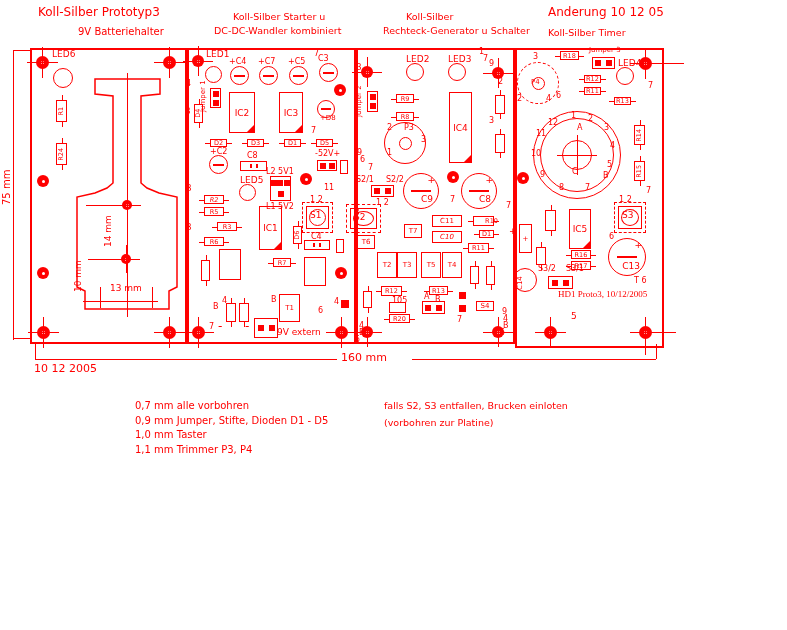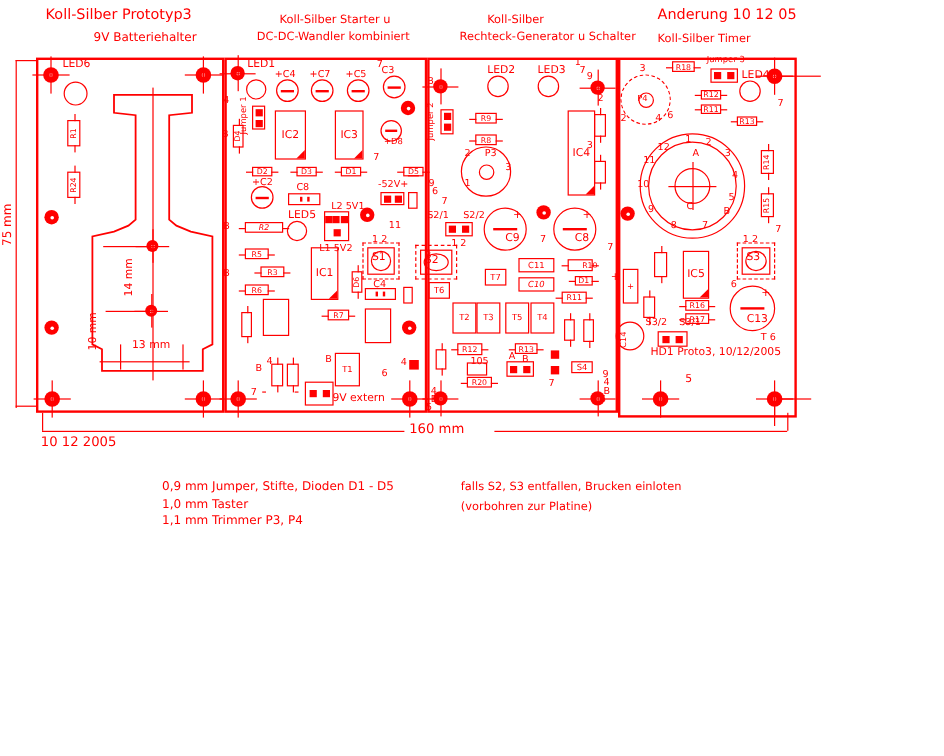--- a/index.html
+++ b/index.html
@@ -175,48 +175,48 @@
         <i class="dot"></i>
       </div>
       <div class="cmp cap" style="left: 317px; top: 100px; width: 18px; height: 18px;">
         <i class="bar"></i>
       </div>
       <div class="cmp txt" style="left: 320px; top: 101px; font-size: 7px; margin-top: 14px;">+D8</div>
       <div class="cmp txt" style="left: 311px; top: 127px; font-size: 8px;">7</div>
       <div class="cmp rh" style="left: 210px; top: 139px; width: 17px; height: 8px;">D2</div>
       <div class="cmp rh" style="left: 247px; top: 139px; width: 17px; height: 8px;">D3</div>
       <div class="cmp rh" style="left: 284px; top: 139px; width: 17px; height: 8px;">D1</div>
-      <div class="cmp rh" style="left: 336px; top: 139px; width: 17px; height: 8px; text-decoration: underline;">D5</div>
+      <div class="cmp rh" style="left: 316px; top: 139px; width: 17px; height: 8px; text-decoration: underline;">D5</div>
       <div class="cmp txt" style="left: 210px; top: 148px; font-size: 8px;">+C2</div>
       <div class="cmp cap" style="left: 209px; top: 155px; width: 19px; height: 19px;">
         <i class="bar"></i>
       </div>
       <div class="cmp txt" style="left: 247px; top: 152px; font-size: 8px;">C8</div>
       <div class="cmp crect" style="left: 240px; top: 161px; width: 27px; height: 10px;">
         <i class="cb"></i>
         <i class="cb"></i>
       </div>
       <div class="cmp txt" style="left: 315px; top: 150px; font-size: 8px;">-52V+</div>
       <div class="cmp j2h" style="left: 317px; top: 160px; width: 20px; height: 11px;">
         <i class="pin"></i>
         <i class="pin"></i>
       </div>
       <div class="cmp box" style="left: 340px; top: 160px; width: 8px; height: 14px;"></div>
-      <div class="cmp txt" style="left: 276px; top: 168px; font-size: 8px;">L2 5V1</div>
+      <div class="cmp txt" style="left: 266px; top: 168px; font-size: 8px;">L2 5V1</div>
       <div class="cmp j4" style="left: 270px; top: 176px; width: 21px; height: 25px;">
         <i class="pin"></i>
         <i class="pin"></i>
         <i class="pin"></i>
         <i class="pin"></i>
       </div>
       <div class="cmp txt" style="left: 266px; top: 203px; font-size: 8px;">L1 5V2</div>
       <div class="cmp txt" style="left: 240px; top: 176px; font-size: 9px;">LED5</div>
       <div class="cmp led" style="left: 239px; top: 184px; width: 17px; height: 17px;"></div>
       <div class="cmp txt" style="left: 186px; top: 185px; font-size: 8px;">B</div>
-      <div class="cmp rh" style="left: 204px; top: 185px; width: 32px; height: 9px; font-style: italic;">R2</div>
+      <div class="cmp rh" style="left: 204px; top: 195px; width: 20px; height: 9px; font-style: italic;">R2</div>
       <div class="cmp rh" style="left: 204px; top: 207px; width: 20px; height: 9px;">R5</div>
       <div class="cmp rh" style="left: 217px; top: 222px; width: 20px; height: 9px;">R3</div>
       <div class="cmp txt" style="left: 186px; top: 224px; font-size: 8px;">B</div>
       <div class="cmp rh" style="left: 204px; top: 237px; width: 20px; height: 9px;">R6</div>
       <div class="cmp ic" style="left: 259px; top: 206px; width: 23px; height: 44px;">IC1</div>
       <div class="cmp pad" style="left: 300px; top: 173px; width: 12px; height: 12px;">
         <i class="dot"></i>
       </div>
       <div class="cmp txt" style="left: 310px; top: 196px; font-size: 8px;">1 2</div>
       <div class="cmp txt" style="left: 324px; top: 184px; font-size: 8px;">11</div>
@@ -293,21 +293,21 @@
       </div>
       <div class="cmp rh" style="left: 396px; top: 94px; width: 18px; height: 9px;">R9</div>
       <div class="cmp rh" style="left: 396px; top: 112px; width: 18px; height: 9px;">R8</div>
       <div class="cmp trim" style="left: 384px; top: 122px; width: 42px; height: 42px;">
         <i class="ring"></i>
       </div>
       <div class="cmp txt" style="left: 404px; top: 124px; font-size: 8px;">P3</div>
       <div class="cmp txt" style="left: 387px; top: 124px; font-size: 8px;">2</div>
       <div class="cmp txt" style="left: 387px; top: 149px; font-size: 8px;">1</div>
       <div class="cmp txt" style="left: 421px; top: 136px; font-size: 8px;">3</div>
-      <div class="cmp ic" style="left: 449px; top: 92px; width: 23px; height: 71px; margin-left: 24px;">IC4</div>
+      <div class="cmp ic" style="left: 449px; top: 92px; width: 23px; height: 71px;">IC4</div>
       <div class="cmp rv" style="left: 495px; top: 95px; width: 10px; height: 19px;"></div>
       <div class="cmp txt" style="left: 489px; top: 117px; font-size: 8px;">3</div>
       <div class="cmp rv" style="left: 495px; top: 134px; width: 10px; height: 19px;"></div>
       <div class="cmp txt" style="left: 357px; top: 149px; font-size: 8px;">9</div>
       <div class="cmp txt" style="left: 360px; top: 156px; font-size: 8px;">6</div>
       <div class="cmp txt" style="left: 368px; top: 164px; font-size: 8px;">7</div>
       <div class="cmp txt" style="left: 356px; top: 176px; font-size: 8px;">S2/1</div>
       <div class="cmp txt" style="left: 386px; top: 176px; font-size: 8px;">S2/2</div>
       <div class="cmp j2h" style="left: 371px; top: 185px; width: 23px; height: 12px;">
         <i class="pin"></i>
@@ -452,39 +452,40 @@
       <div class="cmp rh" style="left: 571px; top: 261px; width: 20px; height: 9px;">R17</div>
       <div class="cmp txt" style="left: 538px; top: 265px; font-size: 8px;">S3/2</div>
       <div class="cmp txt" style="left: 566px; top: 265px; font-size: 8px;">S3/1</div>
       <div class="cmp j2h" style="left: 548px; top: 276px; width: 25px; height: 13px;">
         <i class="pin"></i>
         <i class="pin"></i>
       </div>
       <div class="cmp led" style="left: 513px; top: 268px; width: 24px; height: 24px;"></div>
       <div class="cmp txt rot" style="left: 517px; top: 290px; font-size: 7px;">C14</div>
       <div class="cmp txt" style="left: 634px; top: 277px; font-size: 8px;">T 6</div>
-      <div class="cmp txt" style="left: 542px; top: 290px; font-size: 9px;">HD1 Proto3, 10/12/2005</div>
+      <div class="cmp txt" style="left: 558px; top: 290px; font-size: 9px; font-family: Liberation Serif, serif;">HD1 Proto3, 10/12/2005</div>
       <div class="cmp txt" style="left: 571px; top: 312px; font-size: 9px;">5</div>
       <div class="cmp pad" style="left: 544px; top: 326px; width: 13px; height: 13px;">
         <i class="dot"></i>
         <i class="ch" style="width:31px;left:-9px;top:6px"></i>
         <i class="cv" style="height:31px;top:-9px;left:6px"></i>
       </div>
       <div class="cmp pad" style="left: 639px; top: 326px; width: 13px; height: 13px;">
         <i class="dot"></i>
         <i class="ch" style="width:31px;left:-9px;top:6px"></i>
         <i class="cv" style="height:31px;top:-9px;left:6px"></i>
       </div>
       <div class="cmp pad" style="left: 517px; top: 172px; width: 12px; height: 12px;">
         <i class="dot"></i>
       </div>
       <div class="cmp lh" style="left: 650px; top: 332px; width: 26px; height: 1px;"></div>
       <div class="cmp lv" style="left: 645px; top: 339px; width: 1px; height: 16px;"></div>
     </div>
 
   <div id="drill">
+      <div>0,7 mm alle vorbohren</div>
       <div>0,9 mm Jumper, Stifte, Dioden D1 - D5</div>
       <div>1,0 mm Taster</div>
       <div>1,1 mm Trimmer P3, P4</div>
     </div>
   <span class="lab" style="left:384px;top:401px;font-size:9.5px">falls S2, S3 entfallen, Brucken einloten</span>
   <span class="lab" style="left:384px;top:418px;font-size:9.5px">(vorbohren zur Platine)</span>
 </div>
 
 </body></html>

